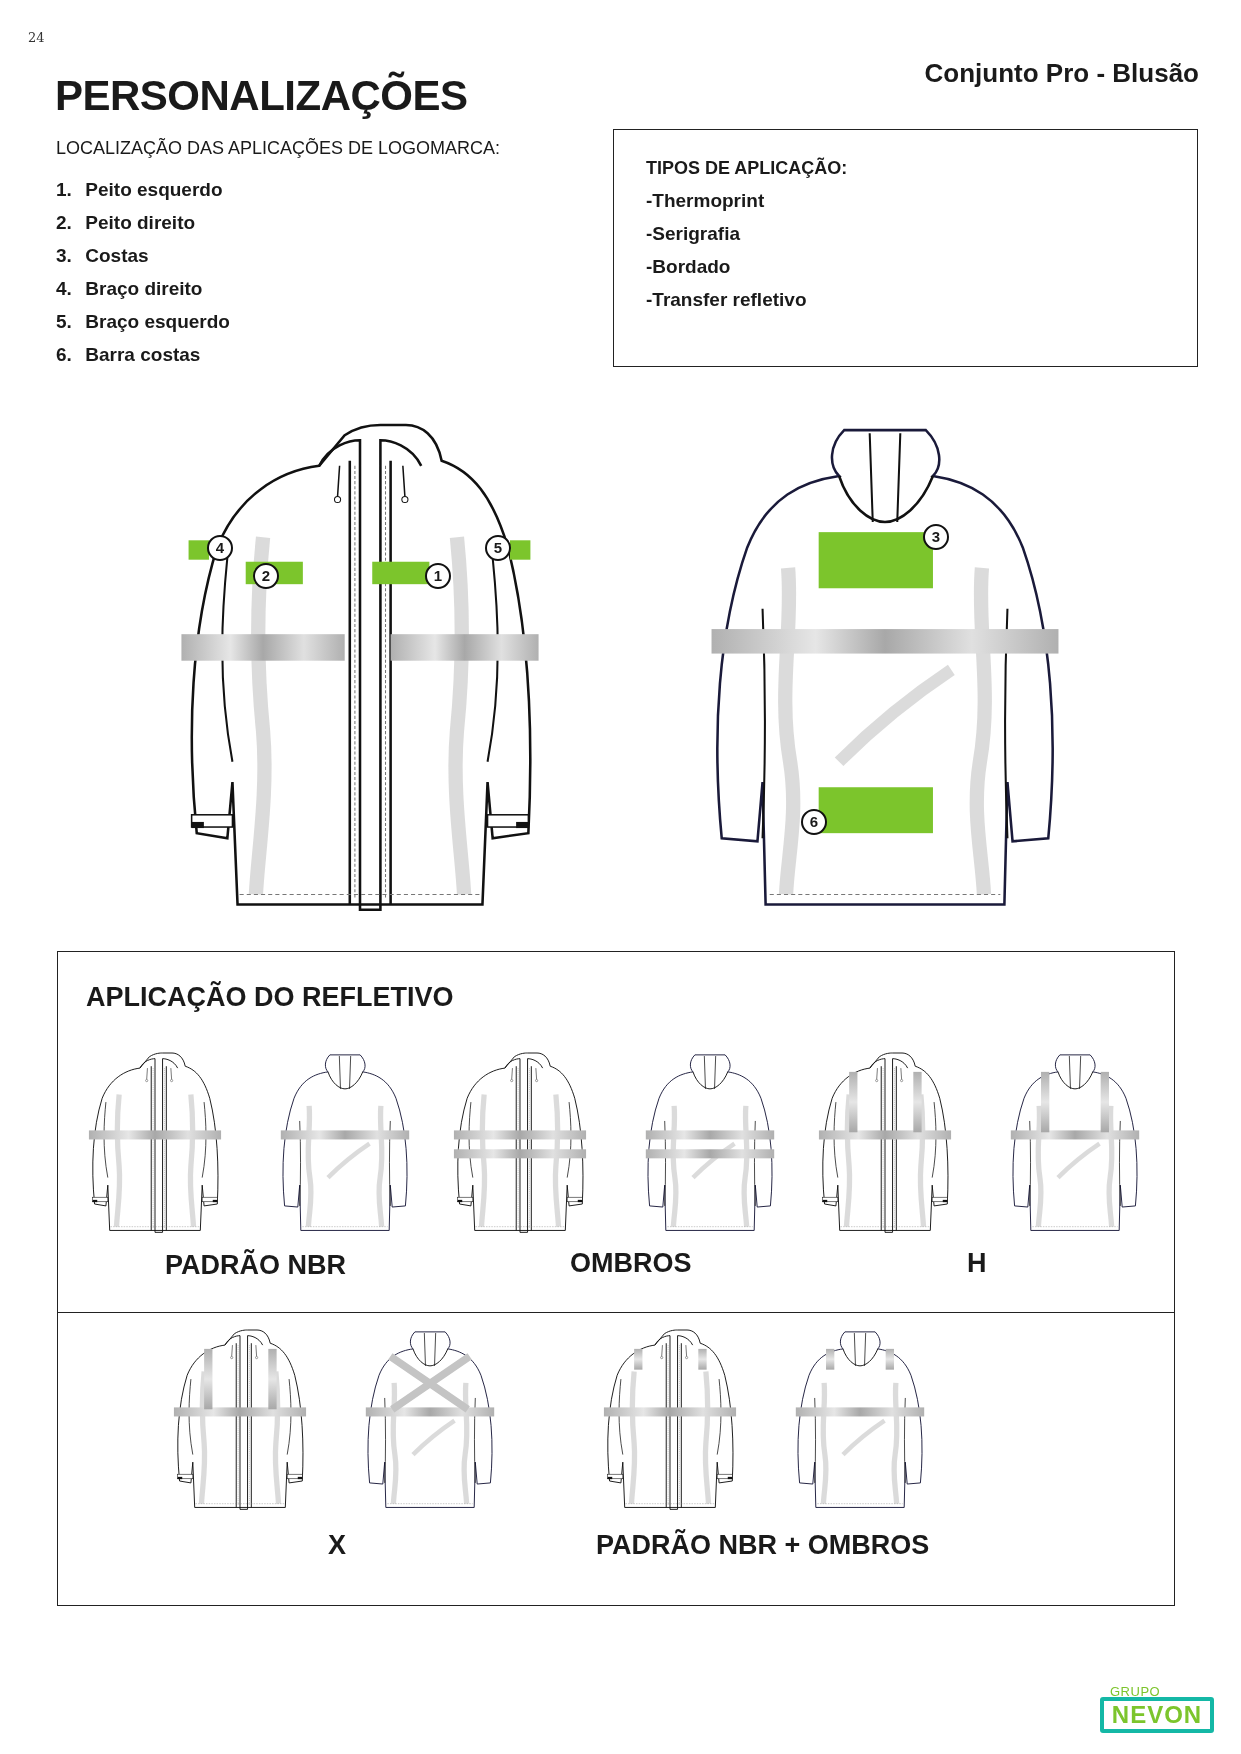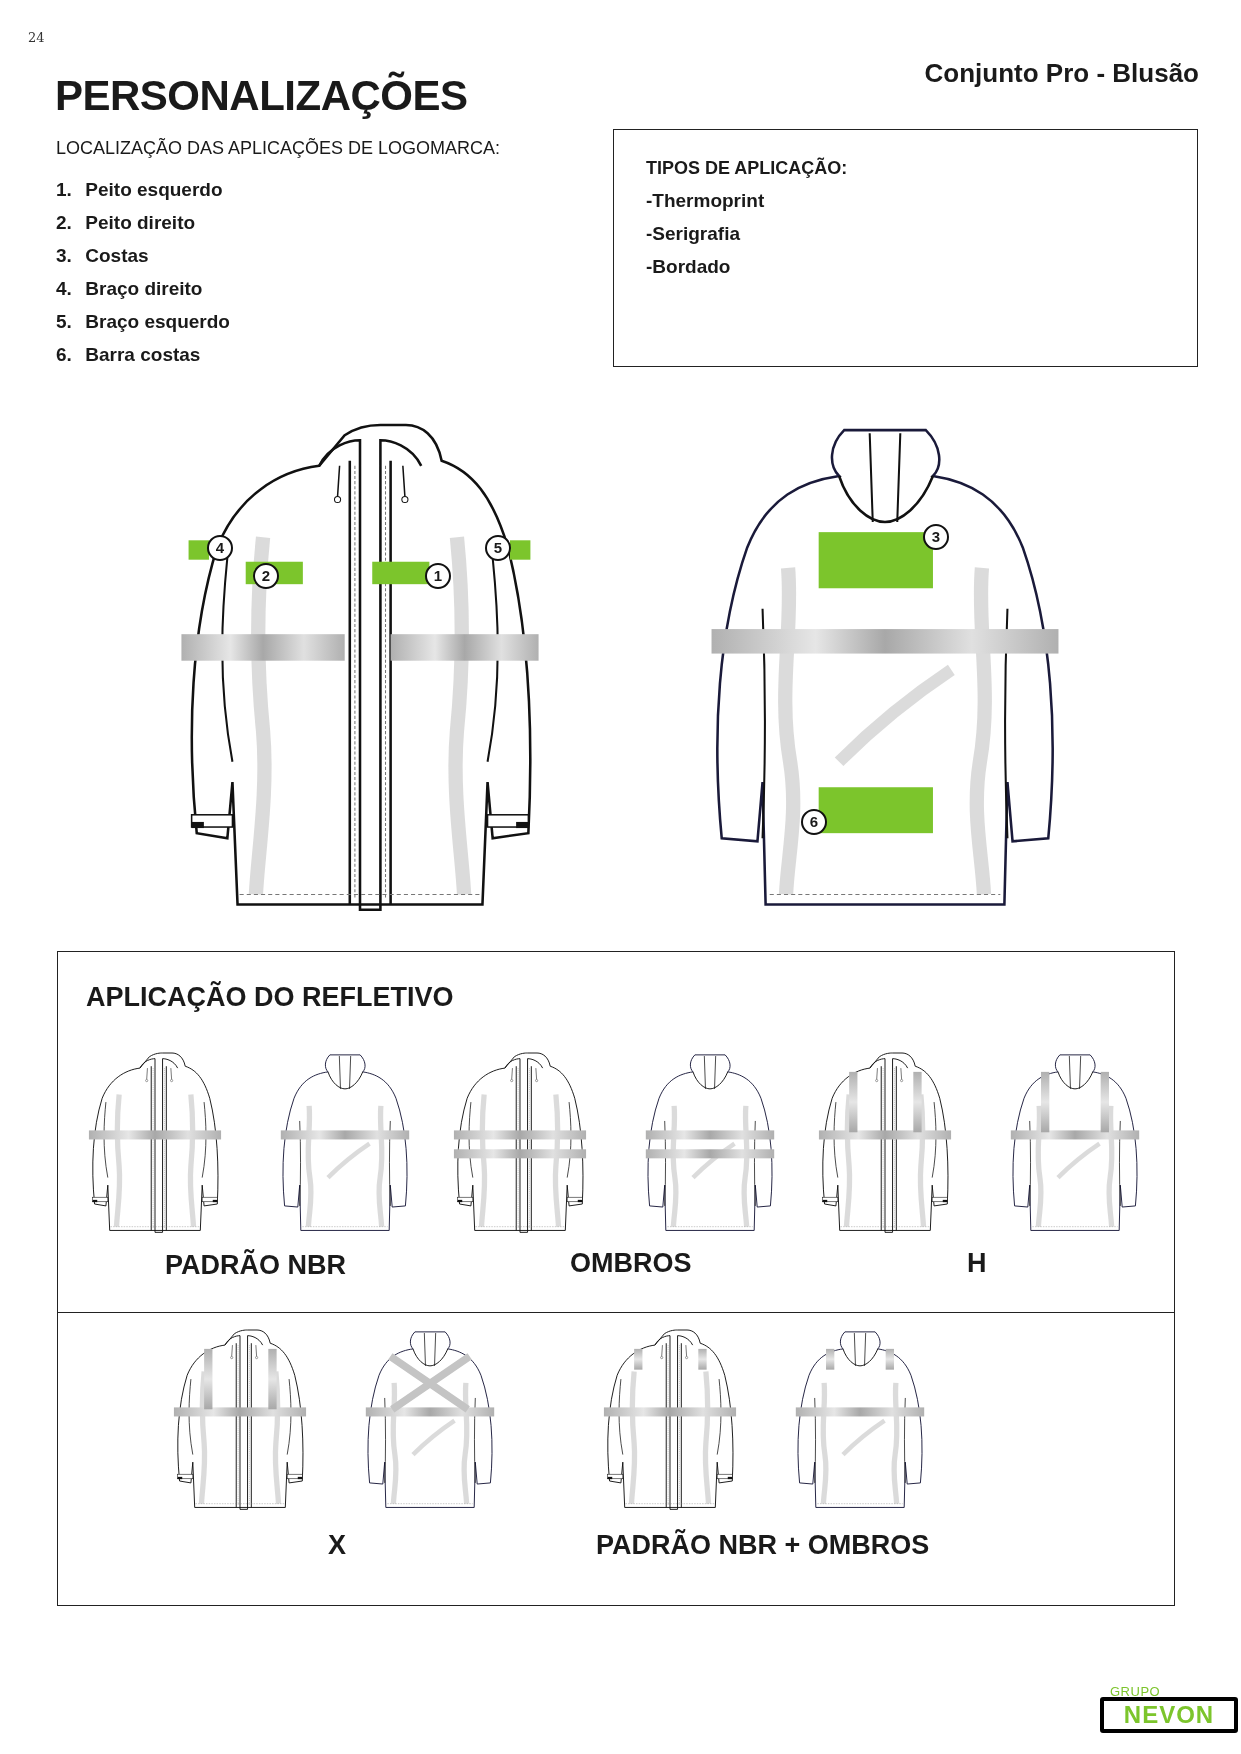--- a/index.html
+++ b/index.html
@@ -14,21 +14,21 @@
   .loc-list li .n { display:inline-block; width:24px; }
   .types-box { left:613px; top:110px; width:585px; height:238px; border:1.5px solid #222; box-sizing:border-box; padding:28px 0 0 32px;margin-top:19px; }
   .types-box .h { font-size:18px; font-weight:bold; margin-bottom:10px; }
   .types-box .it { font-size:19px; font-weight:bold; height:33px; line-height:23px; }
   .refl-box { left:57px; top:951px; width:1118px; height:655px; border:1.5px solid #222; box-sizing:border-box; }
   .refl-divider { left:57px; top:1312px; width:1118px; height:0; border-top:1.5px solid #222; }
   .refl-heading { left:86px; top:982px; font-size:27px; font-weight:bold; }
   .cap { font-size:27px; font-weight:bold; }
   .badge { position:absolute; width:22px; height:22px; border:2px solid #111; border-radius:50%; background:#fff; font-size:15px; font-weight:bold; text-align:center; line-height:22px; }
   .logo-grupo { left:1110px; top:1684px; font-size:13px; font-weight:normal; color:#7cc52c; letter-spacing:0.5px; }
-  .logo-box { left:1100px; top:1697px; width:138px; height:36px; border:4px solid #000000; border-radius:3px; box-sizing:border-box; color:#7cc52c; font-size:24px; font-weight:bold; text-align:center; line-height:28px; letter-spacing:1px; }
+  .logo-box { left:1100px; top:1697px; width:114px; height:36px; border:4px solid #14b8a6; border-radius:3px; box-sizing:border-box; color:#7cc52c; font-size:24px; font-weight:bold; text-align:center; line-height:28px; letter-spacing:1px; }
   svg { position:absolute; overflow:visible; }
 </style>
 </head>
 <body>
 
 <div class="abs page-num">24</div>
 
 <div class="abs title">PERSONALIZAÇÕES</div>
 <div class="abs subtitle">Conjunto Pro - Blusão</div>
 
@@ -40,20 +40,21 @@
   <li><span class="n">4.</span> <span>Braço direito</span></li>
   <li><span class="n">5.</span> <span>Braço esquerdo</span></li>
   <li><span class="n">6.</span> <span>Barra costas</span></li>
 </ul>
 
 <div class="abs types-box">
   <div class="h">TIPOS DE APLICAÇÃO:</div>
   <div class="it">-Thermoprint</div>
   <div class="it">-Serigrafia</div>
   <div class="it">-Bordado</div>
+  <div class="it">-Transfer refletivo</div>
 </div>
 
 <svg width="0" height="0" style="position:absolute">
   <defs>
     <linearGradient id="refl" x1="0" x2="1" y1="0" y2="0">
       <stop offset="0" stop-color="#b0b0b0"></stop>
       <stop offset="0.3" stop-color="#e6e6e6"></stop>
       <stop offset="0.5" stop-color="#a8a8a8"></stop>
       <stop offset="0.75" stop-color="#e0e0e0"></stop>
       <stop offset="1" stop-color="#b0b0b0"></stop>

